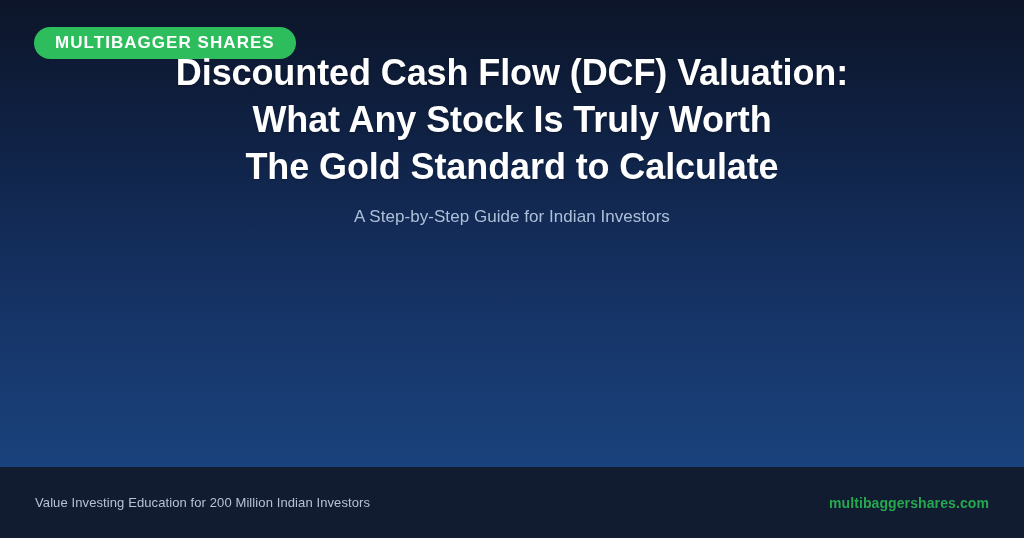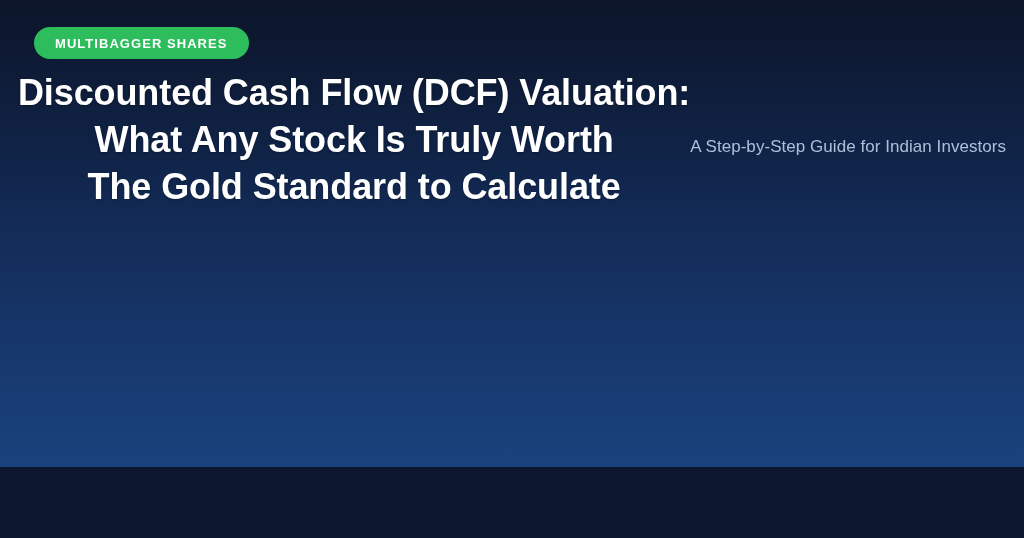--- a/index.html
+++ b/index.html
@@ -42,36 +42,36 @@
     left: 34px;
     top: 27px;
     height: 32px;
     padding: 0 21px;
     display: flex;
     align-items: center;
     justify-content: center;
     border-radius: 999px;
     background: #2ebd5c;
     color: #ffffff;
-    font-size: 13px;
+    font-size: 17px;
     font-weight: bold;
     letter-spacing: 1.05px;
     white-space: nowrap;
     box-sizing: border-box;
   }
 
   
   .center-block {
     position: absolute;
     left: 0;
     top: 0;
     width: 1024px;
     height: 350px;
     display: flex;
-    flex-direction: row;
+    flex-direction: column;
     align-items: center;
     justify-content: center;
     padding-bottom: 72px;
     box-sizing: border-box;
   }
 
   .title {
     margin: 0;
     text-align: center;
     color: #ffffff;
@@ -137,14 +137,18 @@
 
   <div class="center-block">
     <h1 class="title">
       <span class="tline">Discounted Cash Flow (DCF) Valuation:</span>
       <span class="tline">What Any Stock Is Truly Worth</span>
       <span class="tline">The Gold Standard to Calculate</span>
     </h1>
     <p class="subtitle">A Step-by-Step Guide for Indian Investors</p>
   </div>
 
+  <div class="footer">
+    <span class="footer-left">Value Investing Education for 200 Million Indian Investors</span>
+    <span class="footer-right">multibaggershares.com</span>
+  </div>
 
 </div>
 
 </body></html>

